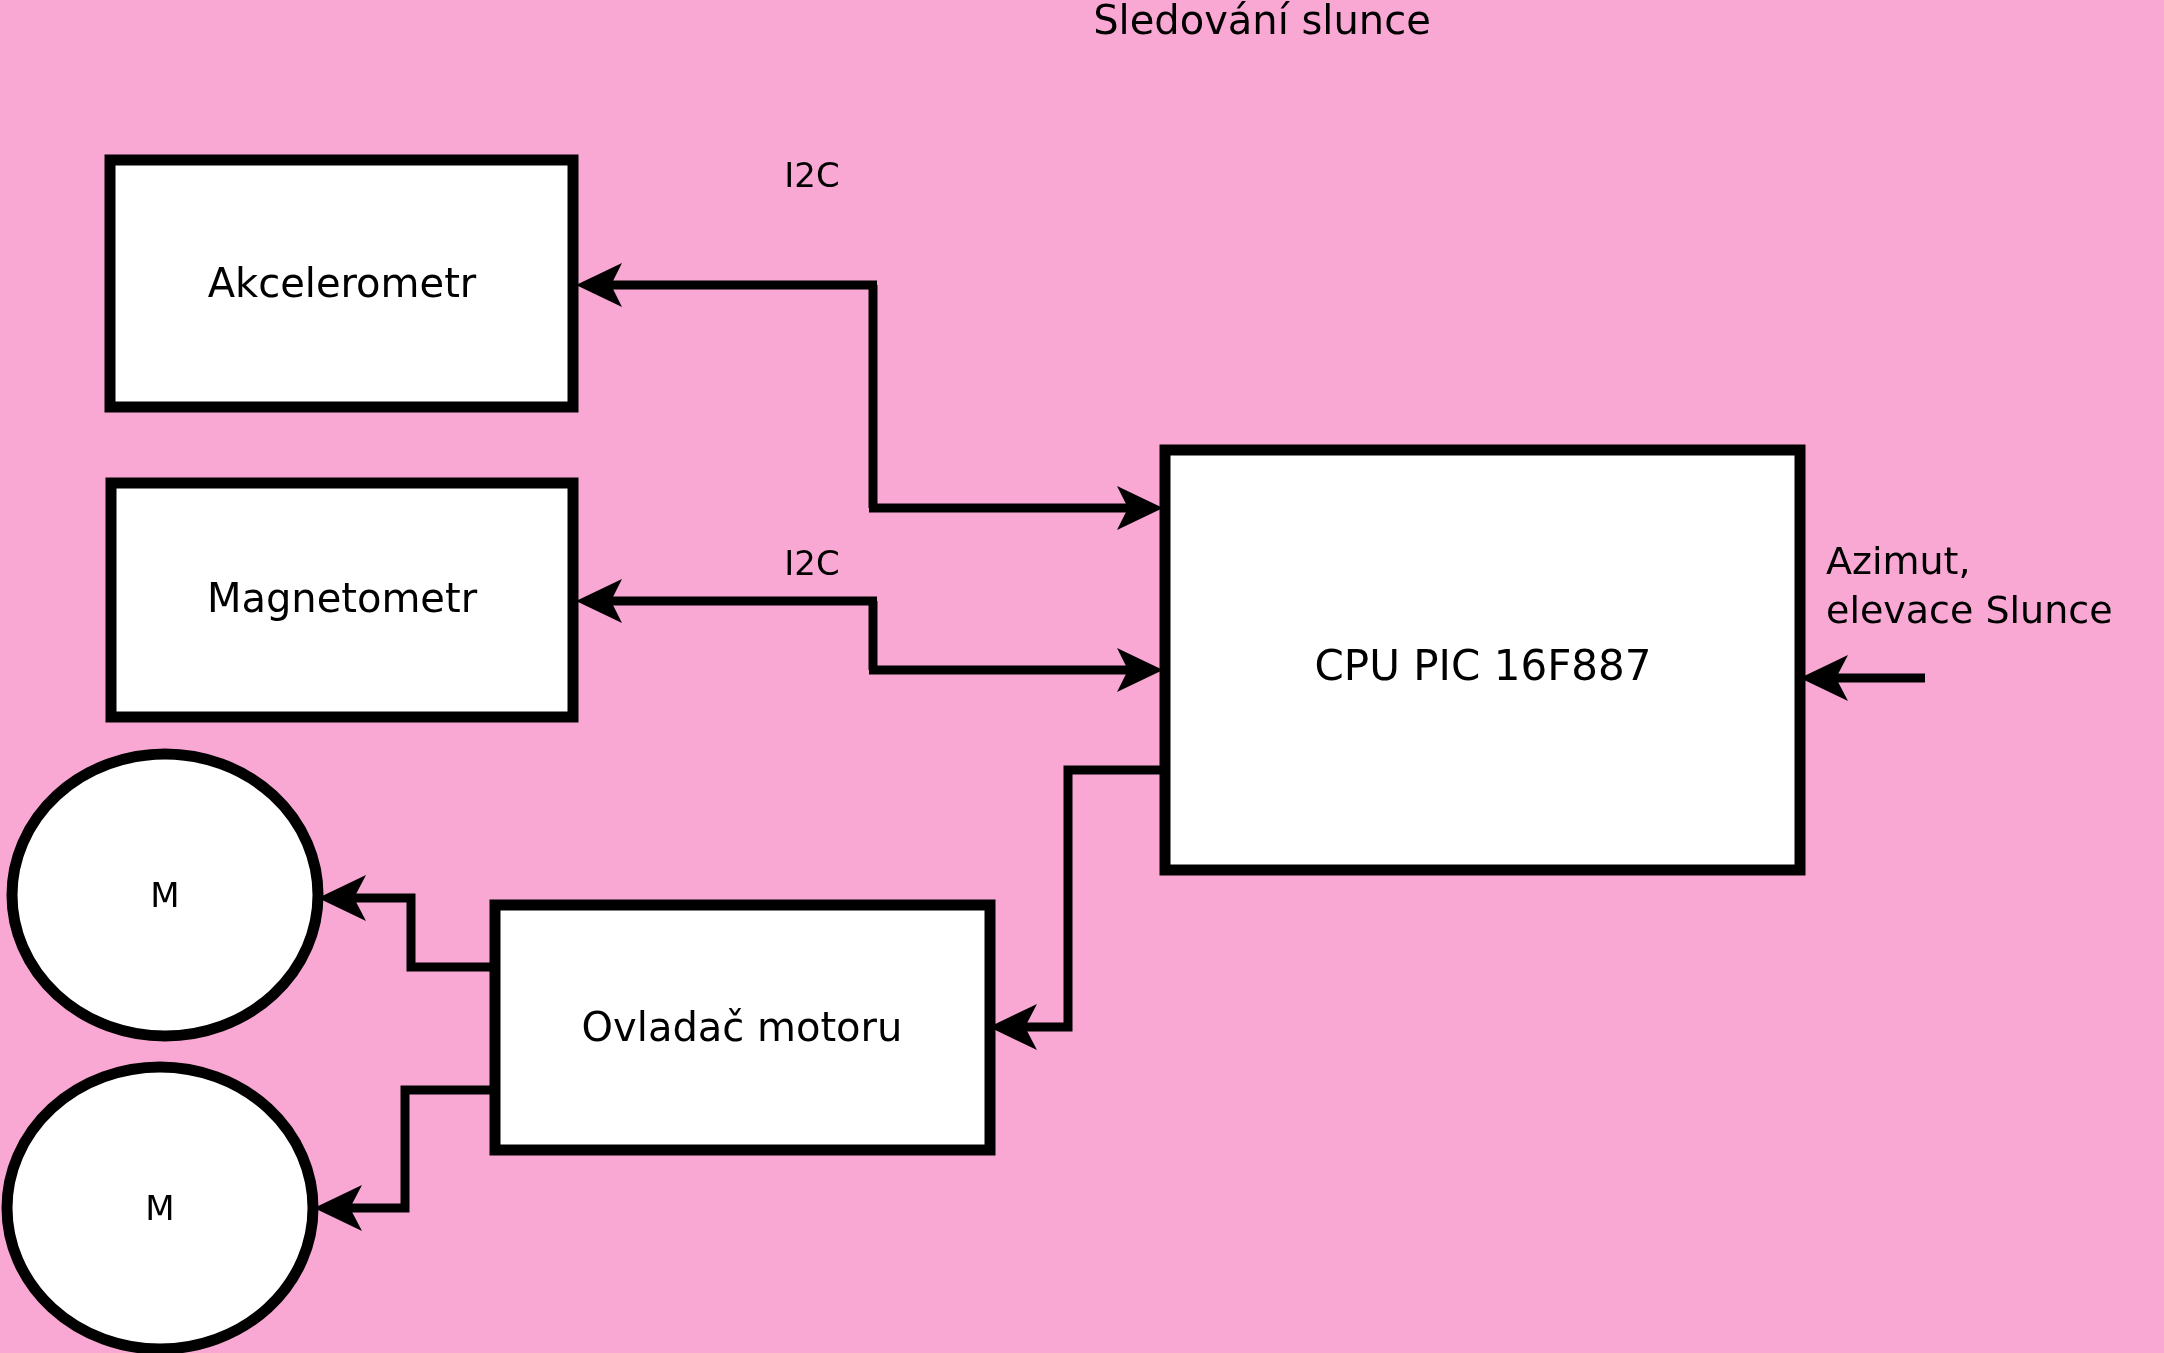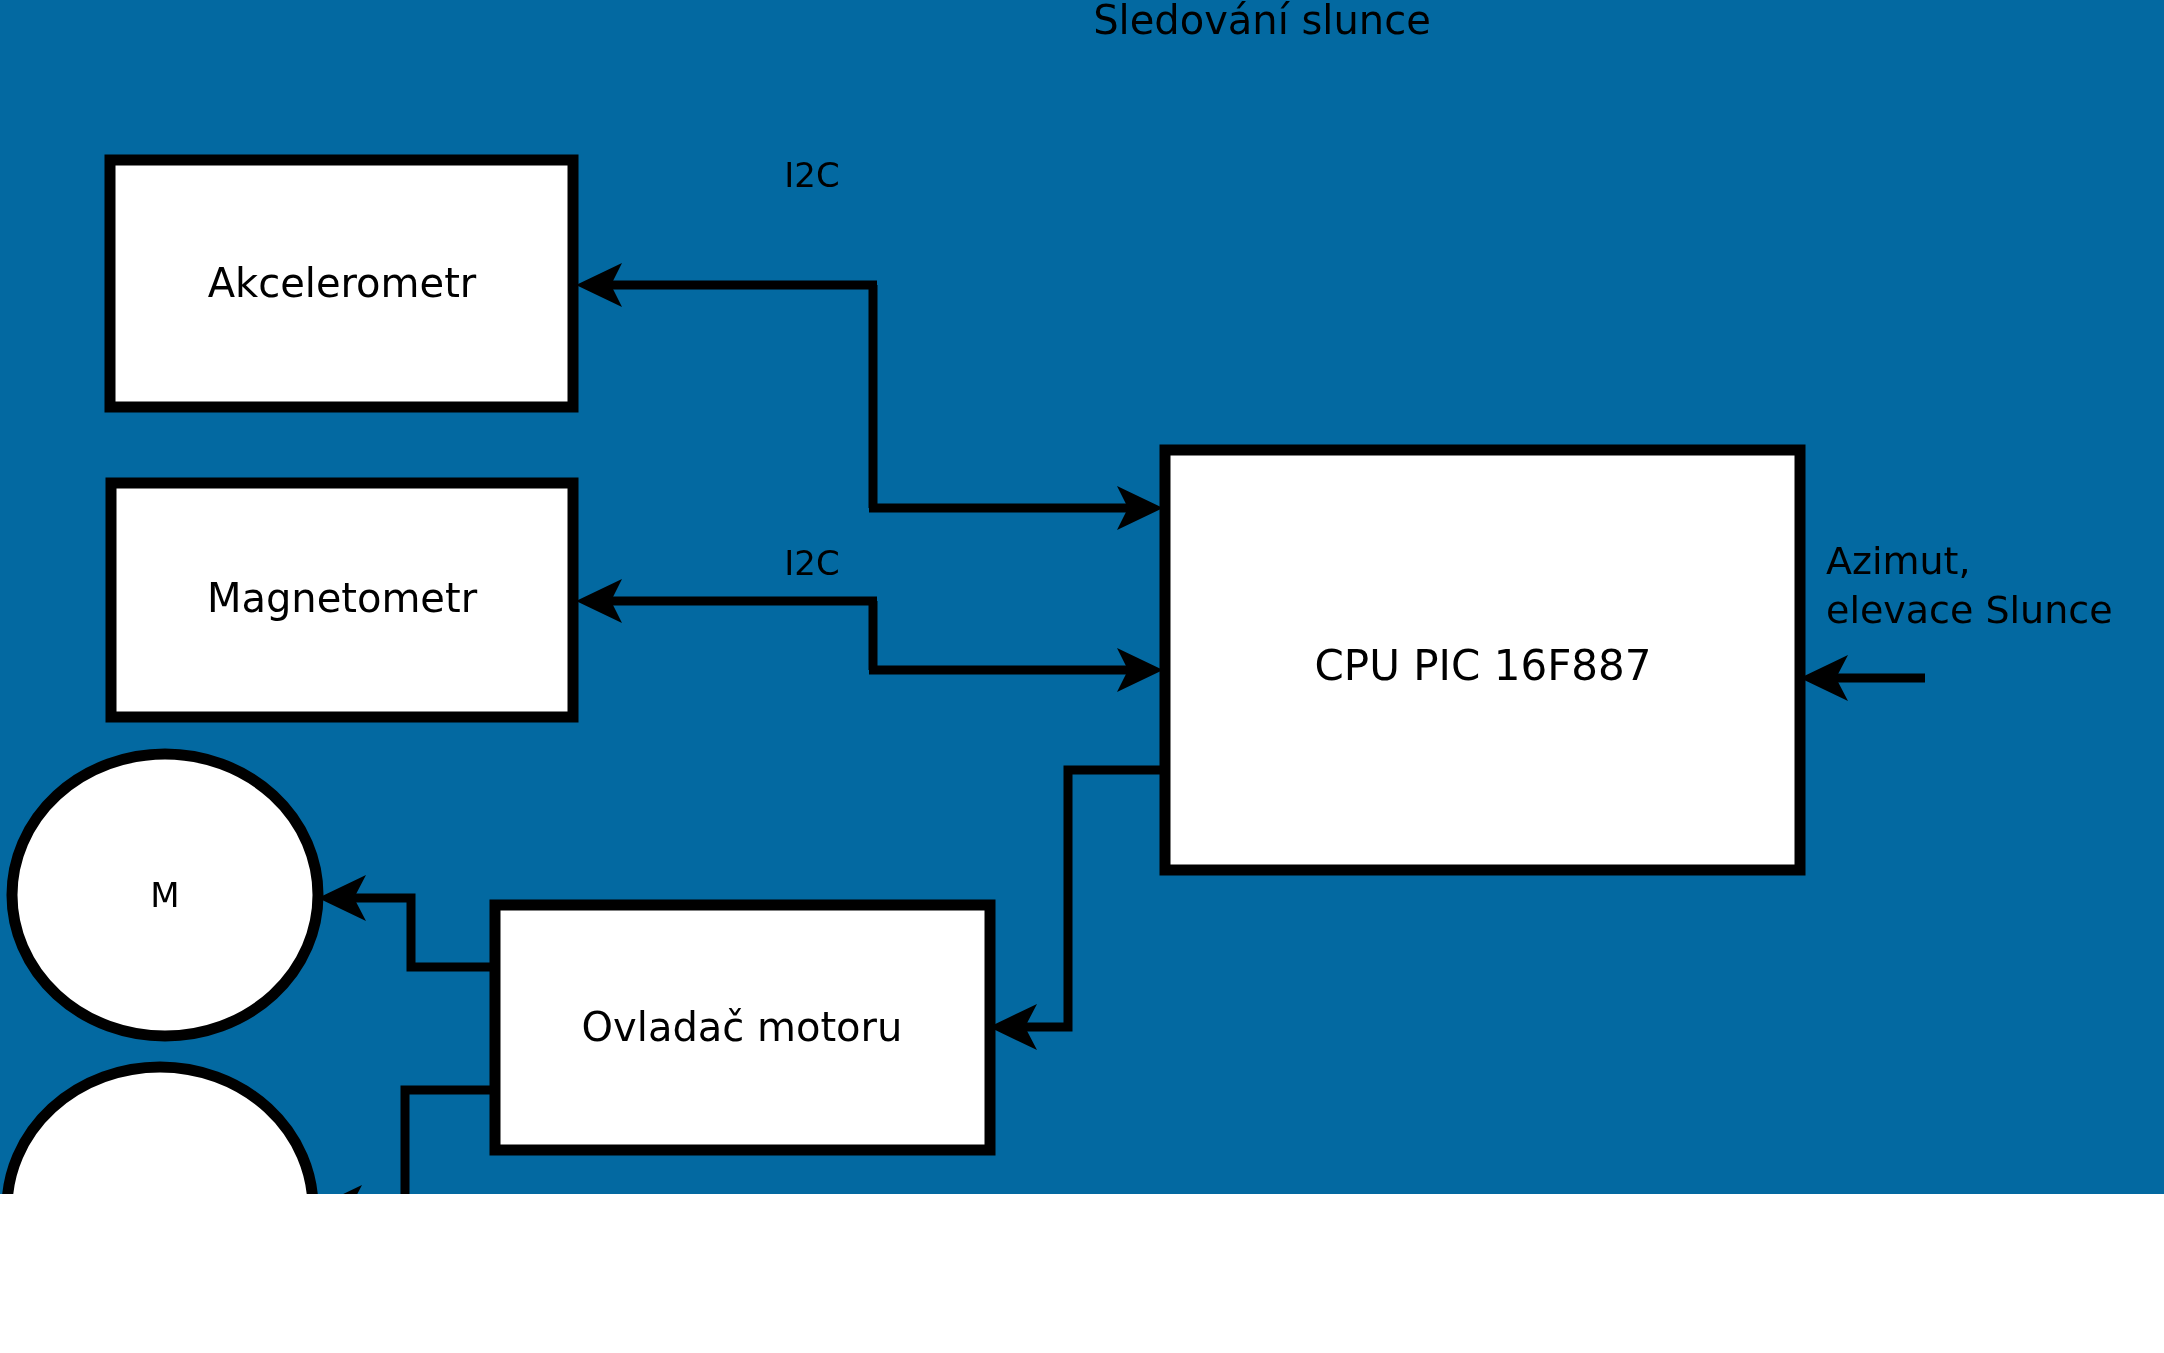--- a/index.html
+++ b/index.html
@@ -7,22 +7,22 @@
     margin: 0;
     padding: 0;
     background: #ffffff;
   }
   body {
     font-family: "DejaVu Sans", sans-serif;
   }
   #canvas {
     position: relative;
     width: 2164px;
-    height: 1194px;
-    background: #0369a1;
+    height: 1353px;
+    background: #f9a8d4;
     overflow: hidden;
   }
   #diagram-svg {
     position: absolute;
     left: 0;
     top: 0;
     width: 2164px;
     height: 1353px;
   }
   .node-text {

